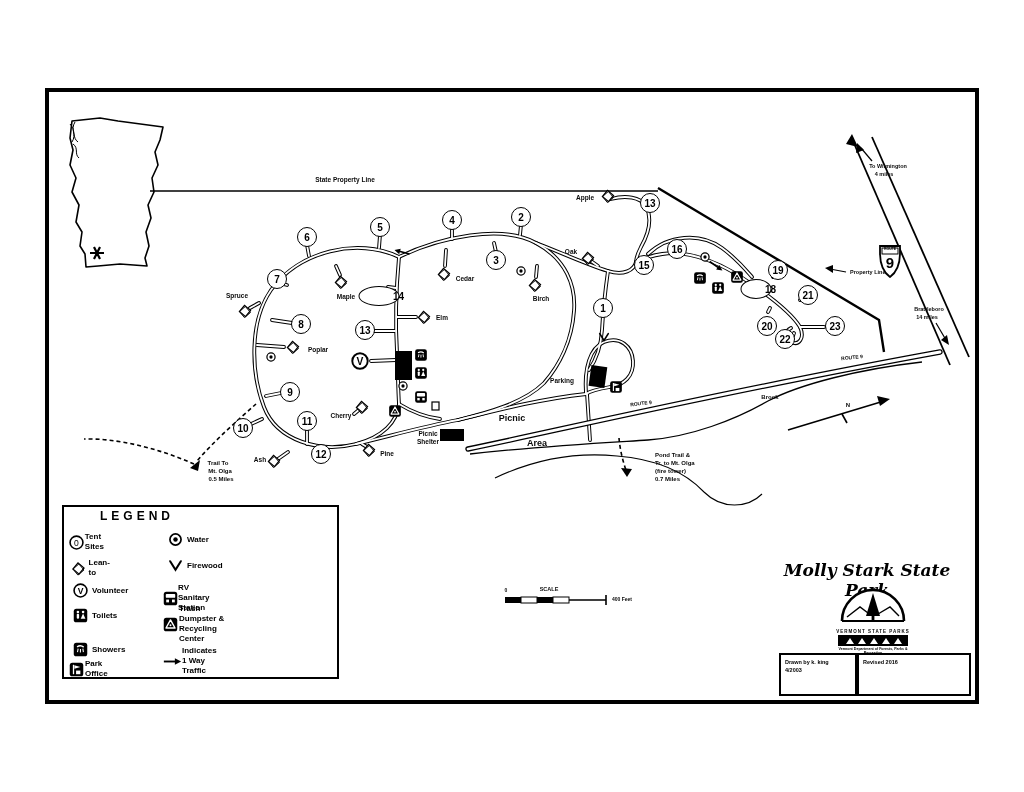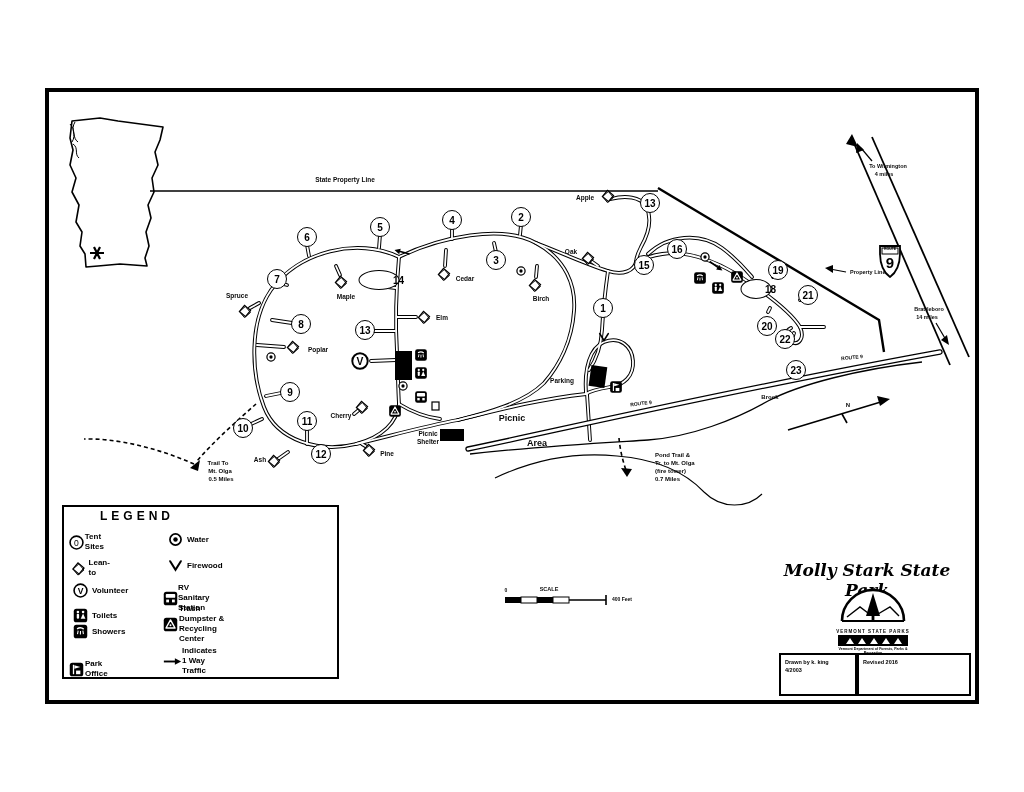--- a/index.html
+++ b/index.html
@@ -278,30 +278,30 @@
       <div class="site" style="left: 452px; top: 220px;">4</div>
       <div class="site" style="left: 380px; top: 227px;">5</div>
       <div class="site" style="left: 307px; top: 237px;">6</div>
       <div class="site" style="left: 277px; top: 279px;">7</div>
       <div class="site" style="left: 301px; top: 324px;">8</div>
       <div class="site" style="left: 290px; top: 392px;">9</div>
       <div class="site" style="left: 243px; top: 428px;">10</div>
       <div class="site" style="left: 307px; top: 421px;">11</div>
       <div class="site" style="left: 321px; top: 454px;">12</div>
       <div class="site" style="left: 365px; top: 330px;">13</div>
-      <div class="site" style="left: 379px; top: 280px; padding-left: 39px;">14</div>
+      <div class="site" style="left: 379px; top: 296px; padding-left: 39px;">14</div>
       <div class="site" style="left: 644px; top: 265px;">15</div>
       <div class="site" style="left: 677px; top: 249px;">16</div>
       <div class="site" style="left: 650px; top: 203px;">13</div>
       <div class="site" style="left: 756px; top: 289px; padding-left: 29px;">18</div>
       <div class="site" style="left: 778px; top: 270px;">19</div>
       <div class="site" style="left: 767px; top: 326px;">20</div>
       <div class="site" style="left: 808px; top: 295px;">21</div>
       <div class="site" style="left: 785px; top: 339px;">22</div>
-      <div class="site" style="left: 796px; top: 326px; margin-top: 44px;">23</div>
+      <div class="site" style="left: 835px; top: 326px;">23</div>
       <div class="icon" style="left: 271px; top: 357px; transform: translate(-50%, -50%);"><svg width="11" height="11" viewBox="0 0 14 14">
           <circle cx="7" cy="7" r="5.2" fill="#fff" stroke="#000" stroke-width="1.6"></circle>
           <circle cx="7" cy="7" r="2.1" fill="#000"></circle>
         </svg></div>
       <div class="icon" style="left: 403px; top: 386px; transform: translate(-50%, -50%);"><svg width="11" height="11" viewBox="0 0 14 14">
           <circle cx="7" cy="7" r="5.2" fill="#fff" stroke="#000" stroke-width="1.6"></circle>
           <circle cx="7" cy="7" r="2.1" fill="#000"></circle>
         </svg></div>
       <div class="icon" style="left: 521px; top: 271px; transform: translate(-50%, -50%);"><svg width="11" height="11" viewBox="0 0 14 14">
           <circle cx="7" cy="7" r="5.2" fill="#fff" stroke="#000" stroke-width="1.6"></circle>
@@ -431,21 +431,21 @@
           <svg width="15" height="15" viewBox="0 0 14 14">
             <rect x="0.7" y="0.7" width="12.6" height="12.6" rx="2.4" fill="#000"></rect>
             <circle cx="4.6" cy="3.7" r="1.2" fill="#fff"></circle>
             <rect x="3.5" y="5.3" width="2.2" height="4.8" rx="1" fill="#fff"></rect>
             <circle cx="9.4" cy="3.7" r="1.2" fill="#fff"></circle>
             <path d="M9.4,5.1 L11.6,10.1 H7.2 Z" fill="#fff"></path>
           </svg>
         </span>
         <span class="leg-lb">Toilets</span>
       </div>
-      <div class="leg-row" style="left: 68px; top: 624px; text-align: center;">
+      <div class="leg-row" style="left: 68px; top: 642px; text-align: center;">
         <span class="leg-ic">
           <svg width="15" height="15" viewBox="0 0 14 14">
             <rect x="0.7" y="0.7" width="12.6" height="12.6" rx="2.4" fill="#000"></rect>
             <path d="M3.8,4.6 Q7,2.4 10,4.8" fill="none" stroke="#fff" stroke-width="1.3"></path>
             <path d="M4.8,6.2 L4.2,9.4 M7,6.6 L6.9,9.8 M9.2,6.2 L9.7,9.4" stroke="#fff" stroke-width="1"></path>
           </svg>
         </span>
         <span class="leg-lb">Showers</span>
       </div>
       <div class="leg-row" style="left: 68px; top: 659px;">

